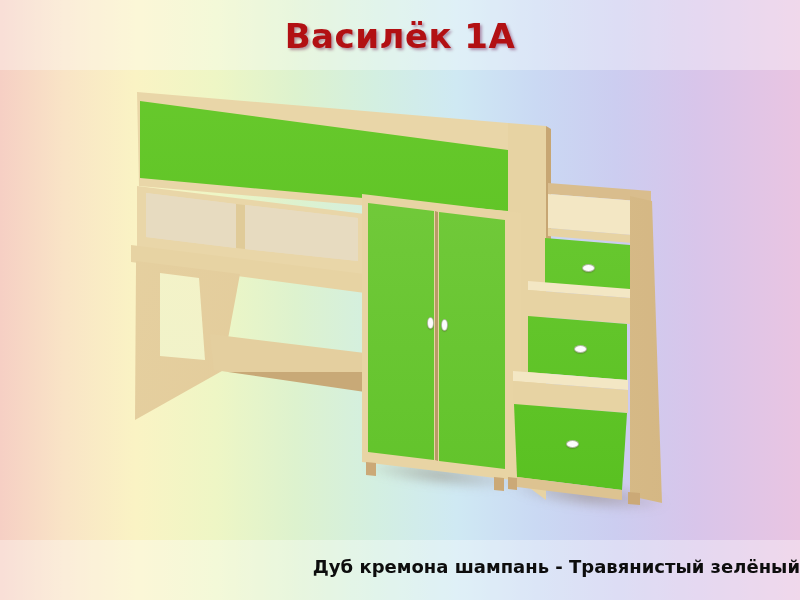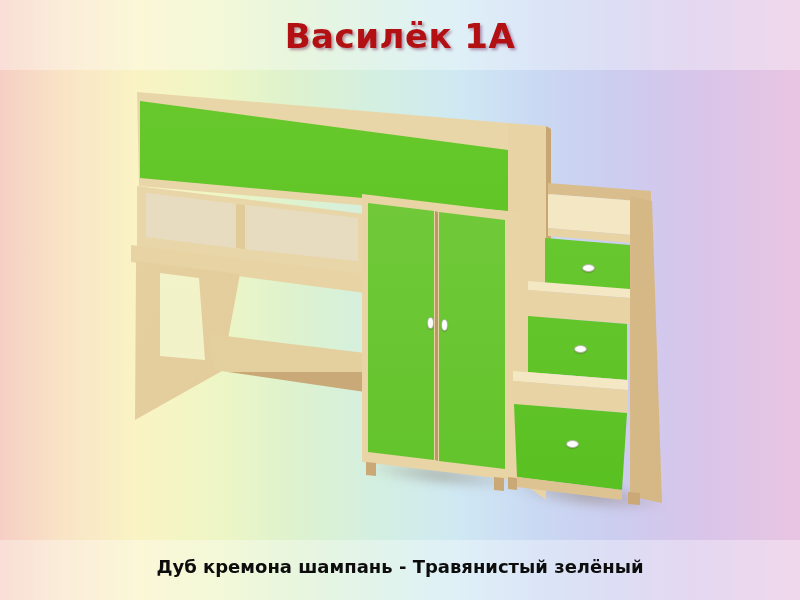--- a/index.html
+++ b/index.html
@@ -77,21 +77,21 @@
   .hd-d1{left:582px;top:264px;width:11px;height:6px;}
   .hd-d2{left:574px;top:345px;width:11px;height:6px;}
   .hd-d3{left:566px;top:440px;width:11px;height:6px;}
 
   .title{position:absolute;left:0;top:16px;width:800px;text-align:center;
     font-size:34px;font-weight:bold;color:#b21013;letter-spacing:.5px;
     text-shadow:2px 2px 3px rgba(100,0,60,.40);}
   .watermark{position:absolute;left:0;top:261px;width:800px;text-align:center;
     font-family:"Liberation Sans",sans-serif;font-size:57px;font-weight:400;
     color:#696969;opacity:.42;white-space:nowrap;}
-  .caption{position:absolute;left:0;top:556px;width:800px;text-align:center;
+  .caption{position:absolute;left:0;top:556px;width:800px;text-align:right;
     font-size:18px;font-weight:bold;color:#0d0d0d;}
 </style>
 </head>
 <body>
 
 <div class="stage">
   <div class="band top"></div>
   <div class="band bottom"></div>
 
   <div class="shadow sh-wardrobe"></div>

